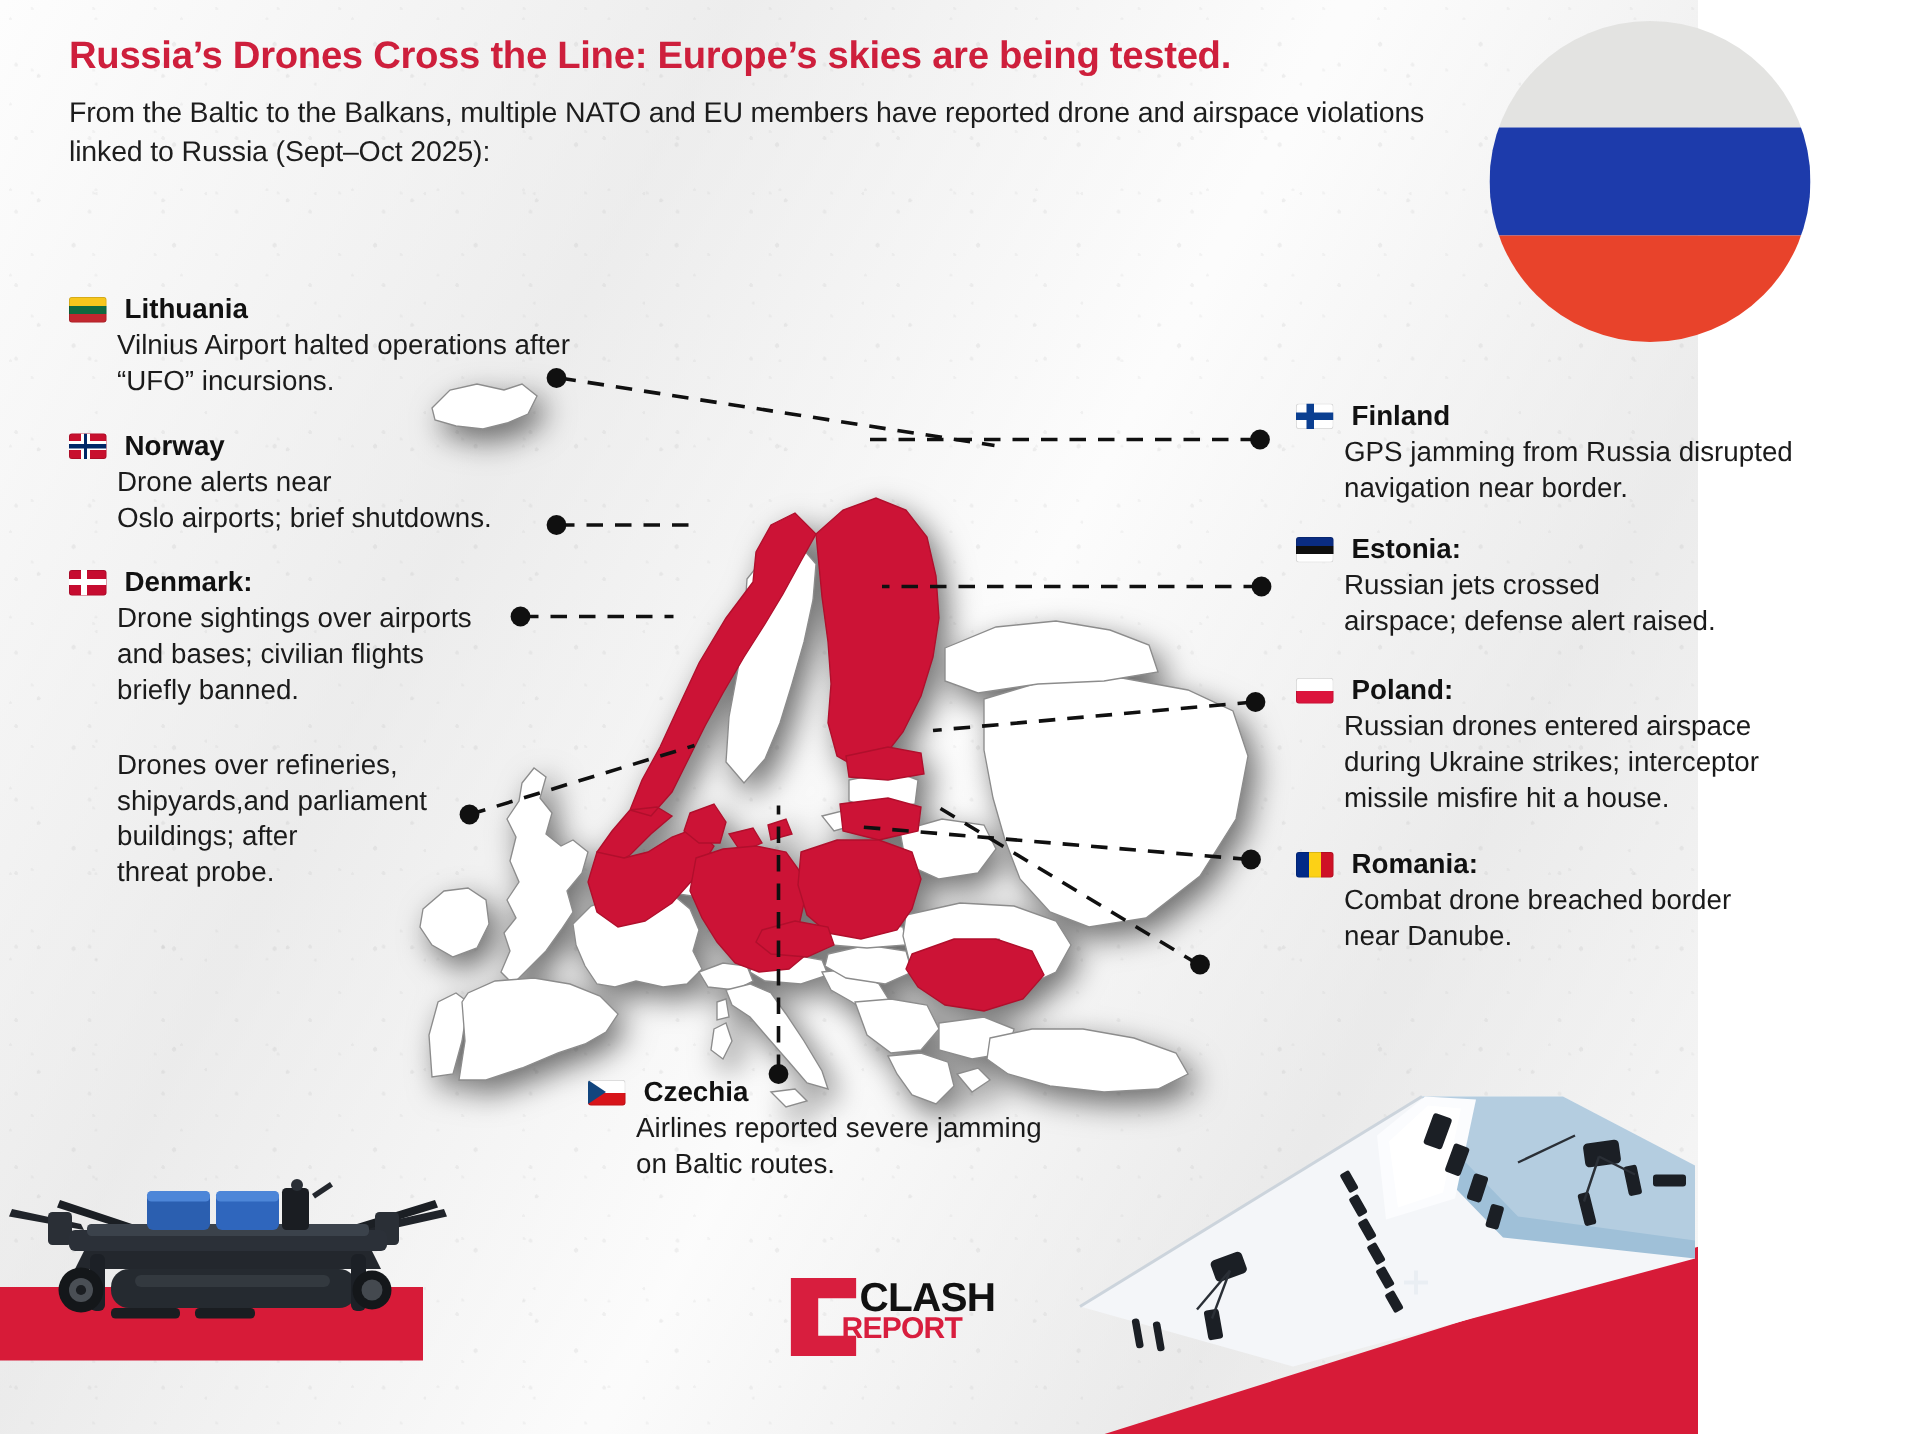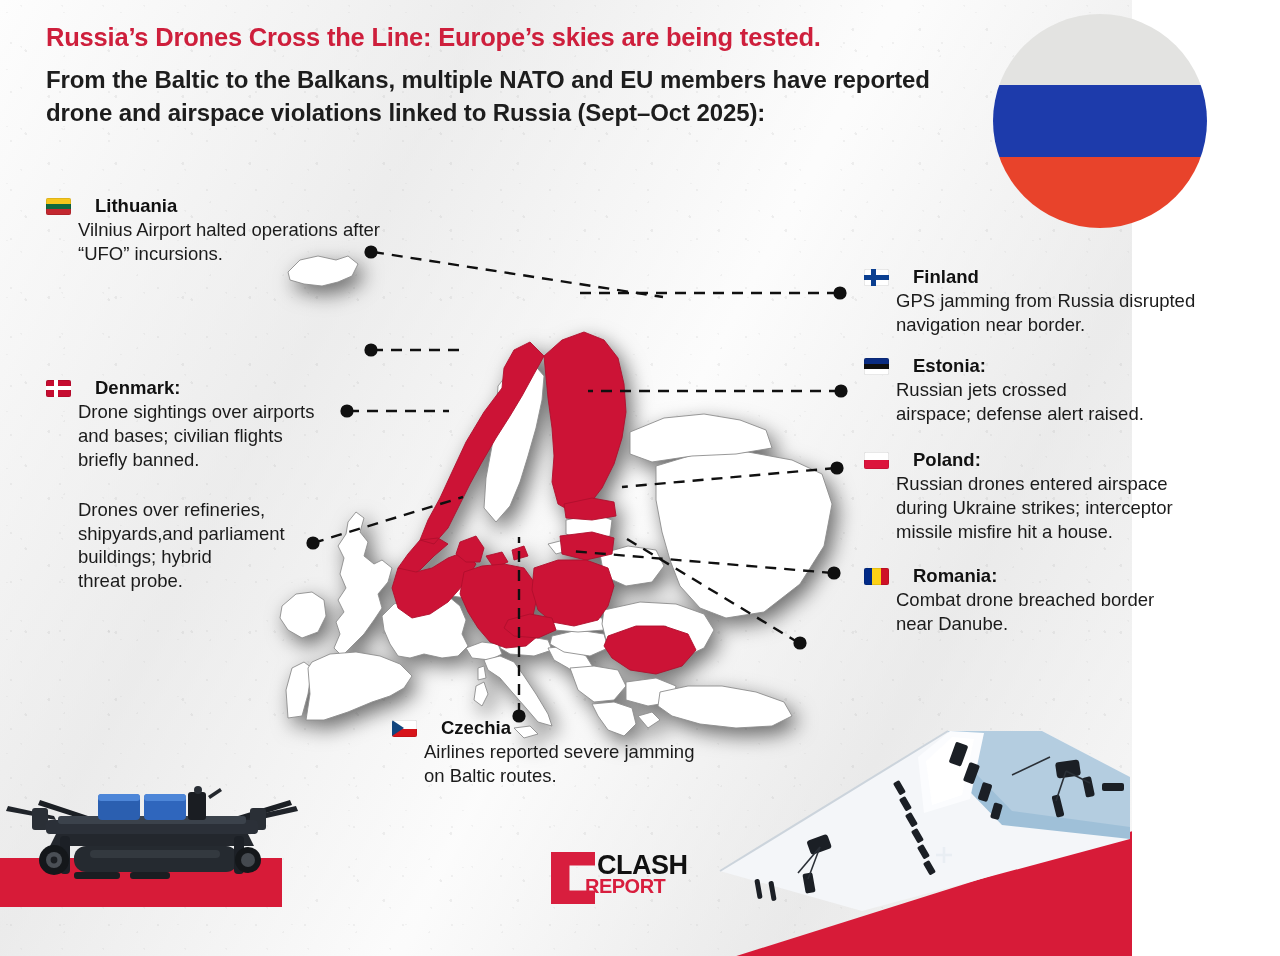--- a/index.html
+++ b/index.html
@@ -28,21 +28,21 @@
   
   .header { position: absolute; left: 46px; top: 22px; width: 930px; }
   .title {
     font-size: 25.5px; font-weight: 700; letter-spacing: -0.2px;
     line-height: 1.18; color: #1b1b1b;
   }
   .title .hl { color: #ce1f3c; }
   .title .norm { color: #ce1f3c; font-weight: 600; }
   .subtitle {
     margin-top: 11px;
-    font-size: 24px; font-weight: 700; line-height: 1.38; color: #1d1d1d;
+    font-size: 19px; font-weight: 400; line-height: 1.38; color: #1d1d1d;
     letter-spacing: -0.1px;
   }
 
   
   .flag-badge {
     position: absolute; left: 993px; top: 14px;
     width: 214px; height: 214px; border-radius: 50%;
     overflow: hidden;
   }
   .flag-badge i { display: block; width: 100%; height: 33.34%; }
@@ -57,21 +57,21 @@
     filter: drop-shadow(6px 8px 10px rgba(0,0,0,.55));
   }
   .map-wrap svg { display: block; width: 100%; height: 100%; overflow: visible; }
 
   
   .conn { position: absolute; left: 0; top: 0; width: 1280px; height: 956px; pointer-events: none; }
 
   
   .callout { position: absolute; }
   .callout .head {
-    display: flex; align-items: center; gap: 24px;
+    display: flex; align-items: center; gap: 12px;
     font-size: 18.5px; font-weight: 700; color: #111; line-height: 1.1;
     margin-bottom: 2px;
   }
   .callout .body {
     font-size: 18.5px; font-weight: 400; color: #1b1b1b;
     line-height: 1.28; white-space: pre-line; margin-left: 32px;
   }
 
   
   .fl {
@@ -111,21 +111,21 @@
   }
   .art-drone { position: absolute; left: 2px; top: 786px; width: 300px; height: 96px; }
   .band-right {
     position: absolute; right: 0; bottom: 0; width: 430px; height: 160px;
     background: #d71b38;
     clip-path: polygon(100% 22%, 100% 100%, 8% 100%);
   }
   .art-wing { position: absolute; right: 0; bottom: 20px; width: 420px; height: 215px; }
 
   
-  .logo { position: absolute; left: 551px; top: 848px; width: 170px; height: 62px; }
+  .logo { position: absolute; left: 527px; top: 848px; width: 170px; height: 62px; }
   .logo .mark {
     position: absolute; left: 0; top: 4px; width: 44px; height: 52px;
     background: #d81e3e;
     clip-path: polygon(0 0, 100% 0, 100% 26%, 42% 26%, 42% 74%, 100% 74%, 100% 100%, 0 100%);
   }
   .logo .w1 {
     position: absolute; left: 46px; top: 2px;
     font-size: 27px; font-weight: 700; letter-spacing: -0.5px; color: #111;
     font-family: "Liberation Sans", sans-serif;
   }
@@ -253,38 +253,49 @@
 
   <div class="callout" style="left:46px; top:196px; width:400px;">
     <div class="head">
       <span class="fl fl-lt"></span>
       <span>Lithuania</span>
     </div>
     <div class="body">Vilnius Airport halted operations after
 “UFO” incursions.</div>
   </div>
 
+  <div class="callout" style="left:46px; top:287px; width:330px;">
+    <div class="head">
+      <span class="fl fl-no">
+          <i></i>
+          <u></u>
+        </span>
+      <span>Norway</span>
+    </div>
+    <div class="body">Drone alerts near
+Oslo airports; brief shutdowns.</div>
+  </div>
 
   <div class="callout" style="left:46px; top:378px; width:320px;">
     <div class="head">
       <span class="fl fl-dk">
           <i></i>
           <u></u>
         </span>
       <span>Denmark:</span>
     </div>
     <div class="body">Drone sightings over airports
 and bases; civilian flights
 briefly banned.</div>
   </div>
 
   <div class="callout" style="left:46px; top:498px; width:300px;">
     <div class="body">Drones over refineries,
 shipyards,and parliament
-buildings; hybrid
+buildings; after
 threat probe.</div>
   </div>
 
   <div class="callout" style="left:864px; top:267px; width:400px;">
     <div class="head">
       <span class="fl fl-fi">
           <i></i>
           <u></u>
         </span>
       <span>Finland</span>

